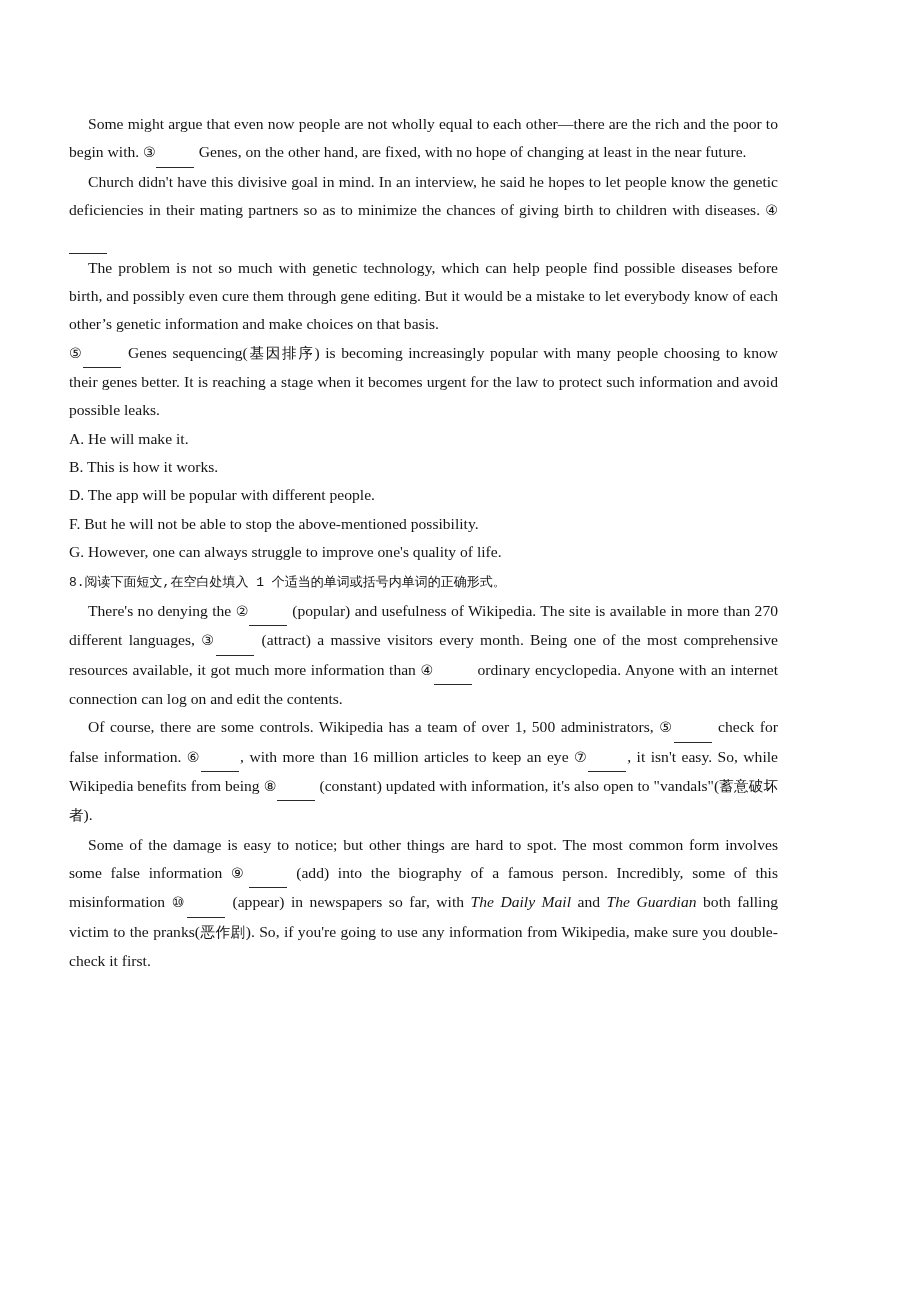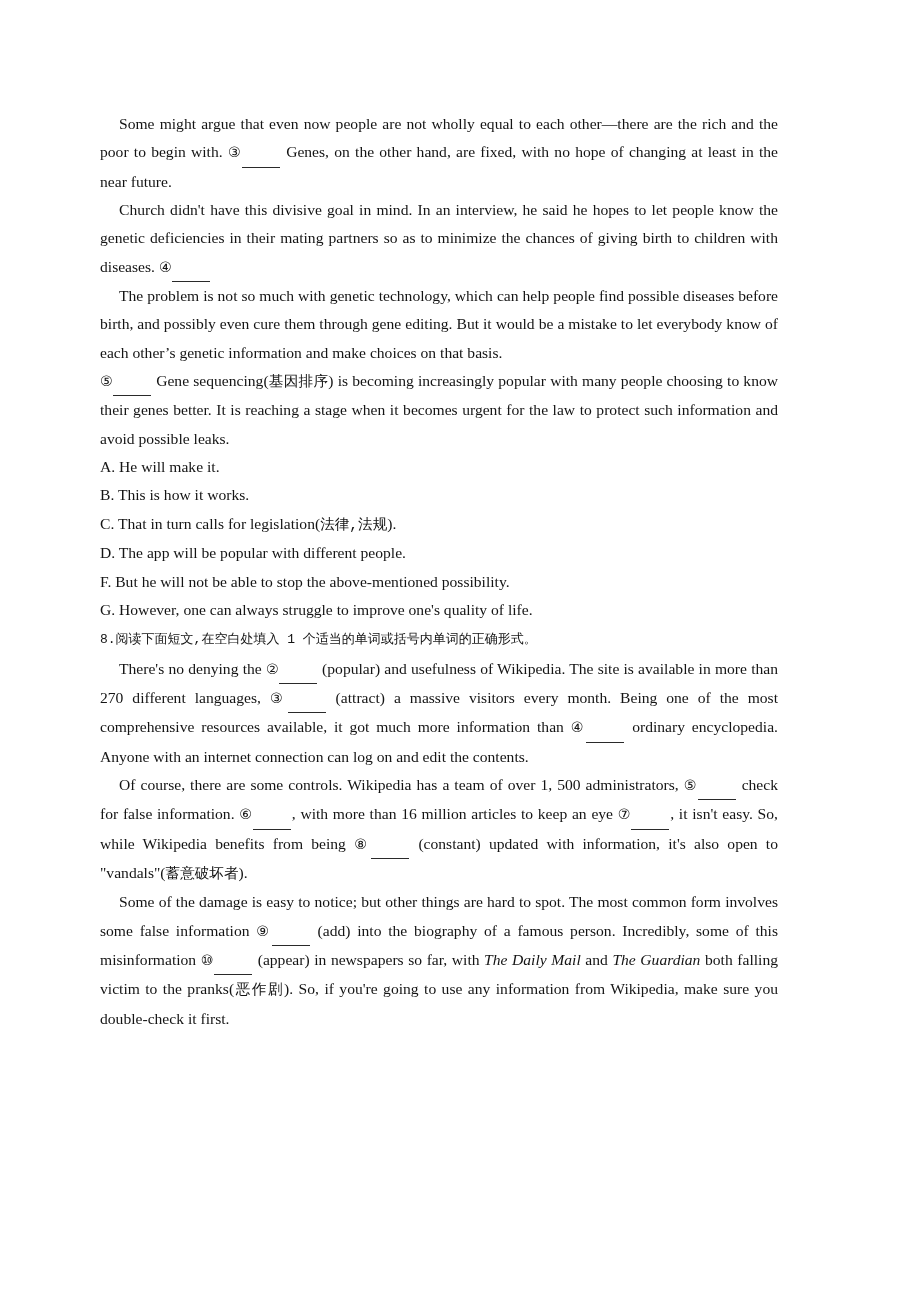--- a/index.html
+++ b/index.html
@@ -12,21 +12,21 @@
     height: 1302px;
     font-family: "Liberation Serif", "DejaVu Serif", serif;
     color: #1a1a1a;
     -webkit-font-smoothing: antialiased;
   }
   .page {
     position: relative;
     width: 920px;
     height: 1302px;
     box-sizing: border-box;
-    padding: 110px 142px 0 100px;
+    padding: 110px 142px 0 69px;
     background: #ffffff;
   }
   .doc {
     font-size: 15.6px;
     line-height: 28.35px;
     text-align: left;
     color: #141414;
   }
   p.para {
     margin: 0;
@@ -69,24 +69,23 @@
   }
 </style>
 </head>
 <body>
 
 <div class="page">
   <div class="doc" id="doc-body">
       <p class="para"><span>Some might argue that even now people are not wholly equal to each other—there are the rich and the poor to begin with. </span><span class="circ">③</span><span class="blank w5">&nbsp;</span><span> Genes, on the other hand, are fixed, with no hope of changing at least in the near future.</span></p>
       <p class="para"><span>Church didn't have this divisive goal in mind. In an interview, he said he hopes to let people know the genetic deficiencies in their mating partners so as to minimize the chances of giving birth to children with diseases. </span><span class="circ">④</span><span class="blank w5">&nbsp;</span></p>
       <p class="para"><span>The problem is not so much with genetic technology, which can help people find possible diseases before birth, and possibly even cure them through gene editing. But it would be a mistake to let everybody know of each other’s genetic information and make choices on that basis.</span></p>
-      <p class="para noindent"><span class="circ">⑤</span><span class="blank w5">&nbsp;</span><span> Gene sequencing(</span><span class="cn">基因排序</span><span>) is becoming increasingly popular with many people choosing to know their genes better. It is reaching a stage when it becomes urgent for the law to protect such information and avoid possible leaks.</span></p>
+      <p class="para noindent"><span class="circ">⑤</span><span class="blank w5">&nbsp;</span><span> Genes sequencing(</span><span class="cn">基因排序</span><span>) is becoming increasingly popular with many people choosing to know their genes better. It is reaching a stage when it becomes urgent for the law to protect such information and avoid possible leaks.</span></p>
       <p class="opt"><span>A. He will make it.</span></p>
       <p class="opt"><span>B. This is how it works.</span></p>
-      <p class="opt"><span>C. That in turn calls for legislation(</span><span class="cn">法律,法规</span><span>).</span></p>
       <p class="opt"><span>D. The app will be popular with different people.</span></p>
       <p class="opt"><span>F. But he will not be able to stop the above-mentioned possibility.</span></p>
       <p class="opt"><span>G. However, one can always struggle to improve one's quality of life.</span></p>
       <p class="instruction"><span class="cn">8.阅读下面短文,在空白处填入 1 个适当的单词或括号内单词的正确形式。</span></p>
       <p class="para"><span>There's no denying the </span><span class="circ">②</span><span class="blank w5">&nbsp;</span><span> (popular) and usefulness of Wikipedia. The site is available in more than 270 different languages, </span><span class="circ">③</span><span class="blank w5">&nbsp;</span><span> (attract) a massive visitors every month. Being one of the most comprehensive resources available, it got much more information than </span><span class="circ">④</span><span class="blank w5">&nbsp;</span><span> ordinary encyclopedia. Anyone with an internet connection can log on and edit the contents.</span></p>
       <p class="para"><span>Of course, there are some controls. Wikipedia has a team of over 1, 500 administrators, </span><span class="circ">⑤</span><span class="blank w5">&nbsp;</span><span> check for false information. </span><span class="circ">⑥</span><span class="blank w5">&nbsp;</span><span>, with more than 16 million articles to keep an eye </span><span class="circ">⑦</span><span class="blank w5">&nbsp;</span><span>, it isn't easy. So, while Wikipedia benefits from being </span><span class="circ">⑧</span><span class="blank w5">&nbsp;</span><span> (constant) updated with information, it's also open to "vandals"(</span><span class="cn">蓄意破坏者</span><span>).</span></p>
       <p class="para"><span>Some of the damage is easy to notice; but other things are hard to spot. The most common form involves some false information </span><span class="circ">⑨</span><span class="blank w5">&nbsp;</span><span> (add) into the biography of a famous person. Incredibly, some of this misinformation </span><span class="circ">⑩</span><span class="blank w5">&nbsp;</span><span> (appear) in newspapers so far, with </span><span class="ital">The Daily Mail</span><span> and </span><span class="ital">The Guardian</span><span> both falling victim to the pranks(</span><span class="cn">恶作剧</span><span>). So, if you're going to use any information from Wikipedia, make sure you double-check it first.</span></p>
     </div>
 </div>
 

